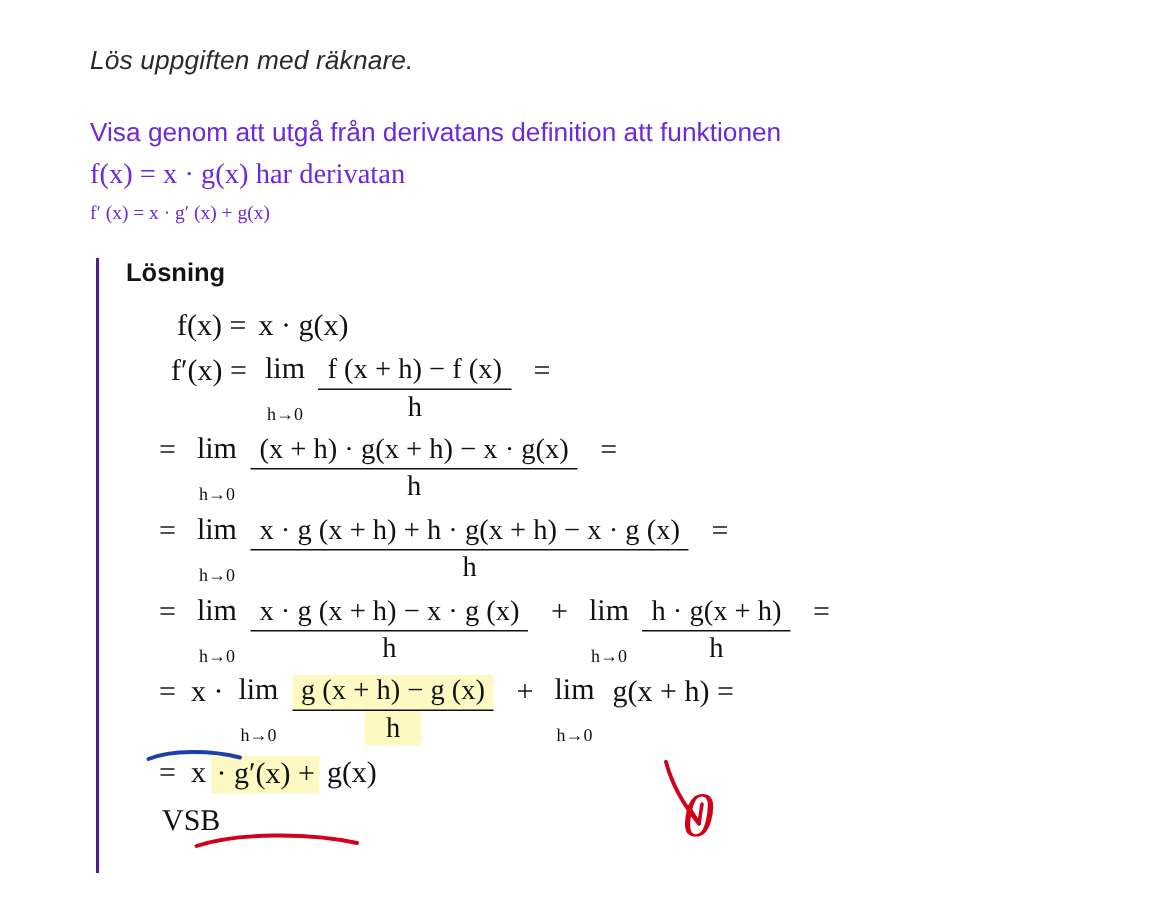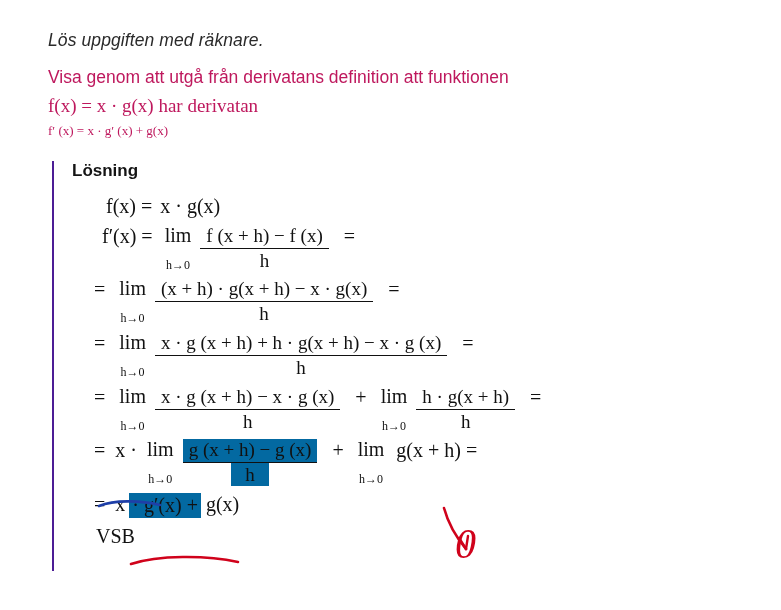--- a/index.html
+++ b/index.html
@@ -13,34 +13,34 @@
     font-family: "Liberation Sans", sans-serif;
     color: #1a1a1a;
     overflow: hidden;
     position: relative;
   }
   .page {
     position: relative;
     width: 781px;
     height: 458px;
     box-sizing: border-box;
-    padding: 22px 30px 0 48px;
+    padding: 22px 30px 0 60px;
   }
   .instruction {
     font-style: italic;
     font-size: 17.5px;
     color: #2a2a2a;
     margin: 8px 0 0 0;
     letter-spacing: 0.1px;
   }
   .prompt {
-    margin-top: 13px;
+    margin-top: 24px;
     font-size: 17.5px;
     line-height: 1.55;
-    color: #be185d;
+    color: #6d28d9;
   }
   .math {
     font-family: "Liberation Serif", serif;
   }
   .it { }
 
   .solution-block {
     margin-top: 20px;
     border-left: 2px solid #4c1d95;
     padding: 0 0 0 18px;
@@ -96,21 +96,21 @@
     padding: 0 6px 1px 6px;
     border-bottom: 1.3px solid #111;
     font-size: 19px;
   }
   .frac .den {
     padding: 1px 6px 0 6px;
     font-size: 19px;
     text-align: center;
   }
   .hl {
-    background: #0369a1;
+    background: #fef9c3;
   }
   .frac .num.hl, .frac .den.hl {
     box-decoration-break: clone;
   }
   .vsb {
     font-size: 20px;
     font-family: "Liberation Serif", serif;
     margin-top: 2px;
     padding-left: 12px;
   }

